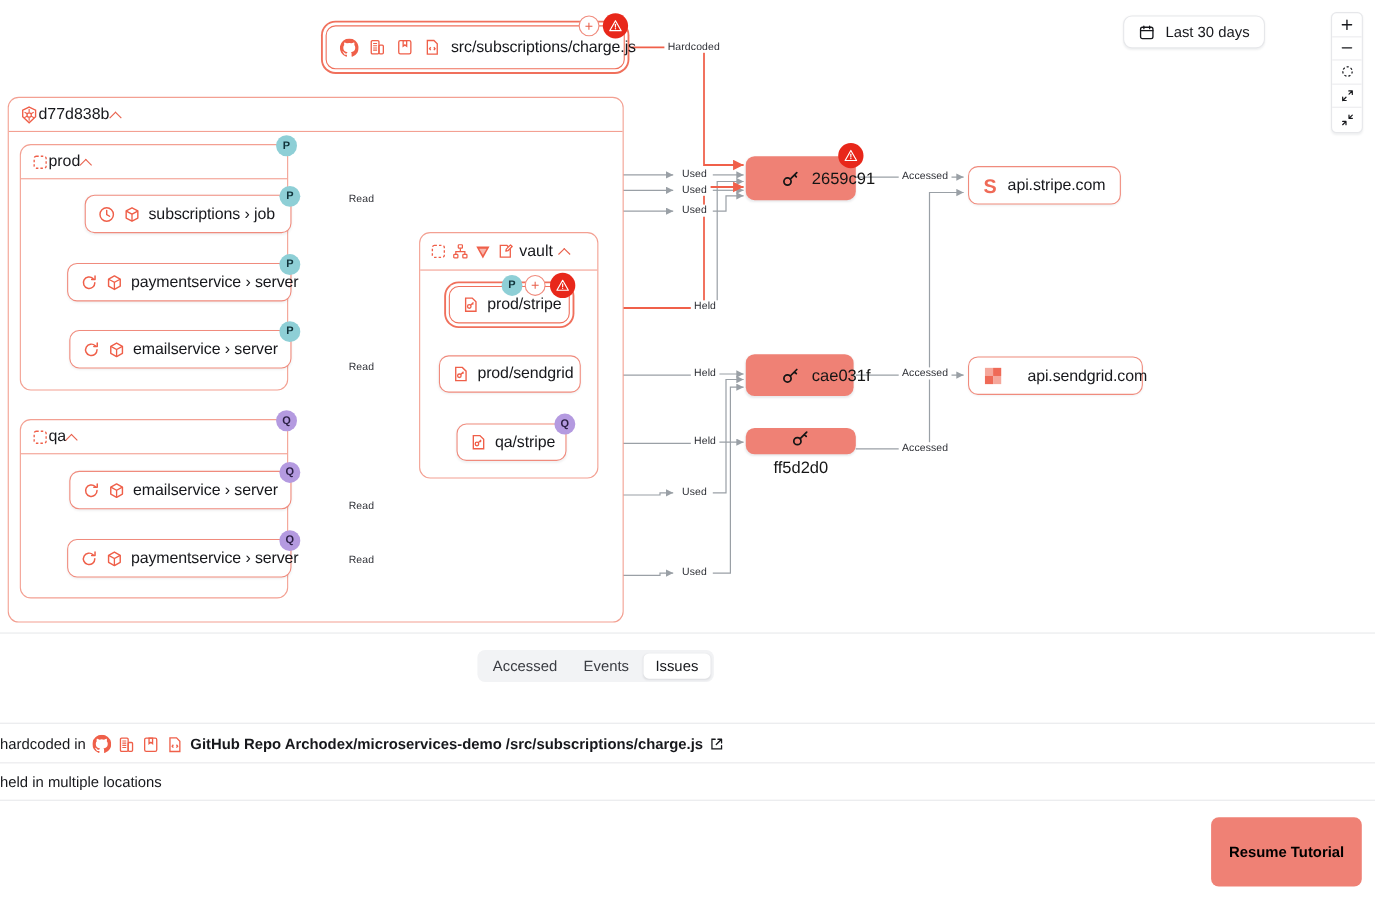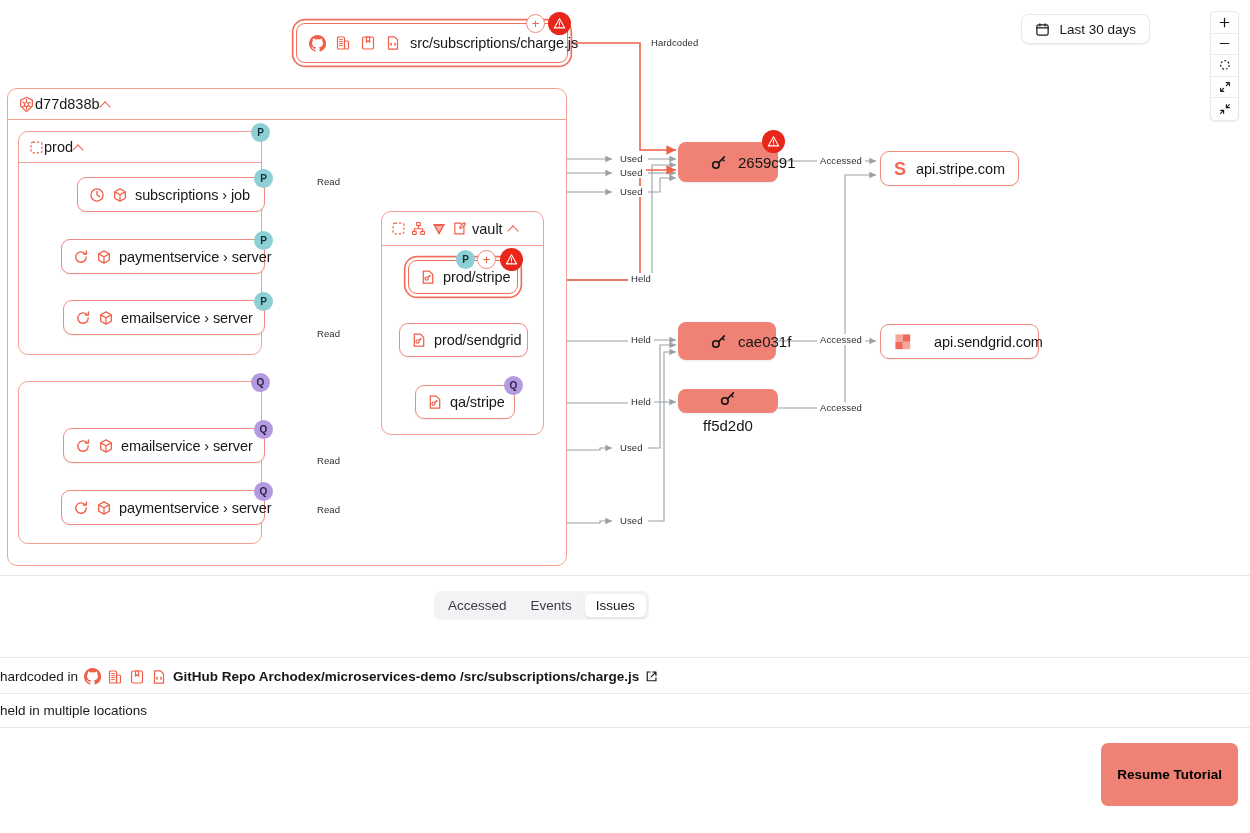--- a/index.html
+++ b/index.html
@@ -238,20 +238,29 @@
               <path d="M8 1.9l5.3 2.9v6.4L8 14.1 2.7 11.2V4.8z" fill="none" stroke="#ef5f49" stroke-width="1.3" stroke-linejoin="round"></path>
               <path d="M2.8 4.9L8 7.7l5.2-2.8M8 7.7v6.3" fill="none" stroke="#ef5f49" stroke-width="1.2"></path>
             </svg>
         </span>
         <span class="lbl">emailservice › server</span>
         <span class="badge p" style="right:-9px; top:-9px;">P</span>
       </div>
     </div>
 
     <div class="group" style="left:10px; top:292px; width:244px; height:163px;">
+      <div class="ghead" style="height:31px;">
+        <span class="ic">
+          <svg width="15" height="15" viewBox="0 0 16 16">
+              <rect x="2.2" y="2.2" width="11.6" height="11.6" rx="2" fill="none" stroke="#ef5f49" stroke-width="1.3" stroke-dasharray="2.4 2"></rect>
+            </svg>
+        </span>
+        <span class="gname">qa</span>
+        <span class="chev"></span>
+      </div>
       <span class="badge q" style="right:-9px; top:-9px;">Q</span>
 
       <div class="node" style="left:44px; top:46px; width:202px; height:35px; padding:0 11px;">
         <span class="ic">
           <svg width="16" height="16" viewBox="0 0 16 16">
               <path d="M13.2 8a5.2 5.2 0 11-1.6-3.7" fill="none" stroke="#ef5f49" stroke-width="1.35" stroke-linecap="round"></path>
               <path d="M13.4 1.9v3.1h-3.1" fill="none" stroke="#ef5f49" stroke-width="1.35" stroke-linecap="round" stroke-linejoin="round"></path>
             </svg>
         </span>
         <span class="ic">
@@ -406,21 +415,21 @@
           <rect x="1.4" y="1.4" width="7.4" height="7.4" fill="#f5a79b"></rect>
           <rect x="8.8" y="1.4" width="7.4" height="7.4" fill="#ef6a57"></rect>
           <rect x="1.4" y="8.8" width="7.4" height="7.4" fill="#ef6a57"></rect>
           <rect x="8.8" y="8.8" width="7.4" height="7.4" fill="#f5a79b"></rect>
         </svg>
     </span>
     <span class="lbl">api.sendgrid.com</span>
   </div>
 
   <div id="edge-labels">
-      <span class="elabel" style="left: 604px; top: 37px; margin-left: 44px;">Hardcoded</span>
+      <span class="elabel" style="left: 604px; top: 37px;">Hardcoded</span>
       <span class="elabel" style="left: 617px; top: 153px;">Used</span>
       <span class="elabel" style="left: 617px; top: 167px;">Used</span>
       <span class="elabel" style="left: 617px; top: 186px;">Used</span>
       <span class="elabel" style="left: 314px; top: 176px;">Read</span>
       <span class="elabel" style="left: 628px; top: 273px;">Held</span>
       <span class="elabel" style="left: 314px; top: 328px;">Read</span>
       <span class="elabel" style="left: 628px; top: 334px;">Held</span>
       <span class="elabel" style="left: 628px; top: 396px;">Held</span>
       <span class="elabel" style="left: 617px; top: 442px;">Used</span>
       <span class="elabel" style="left: 314px; top: 455px;">Read</span>

